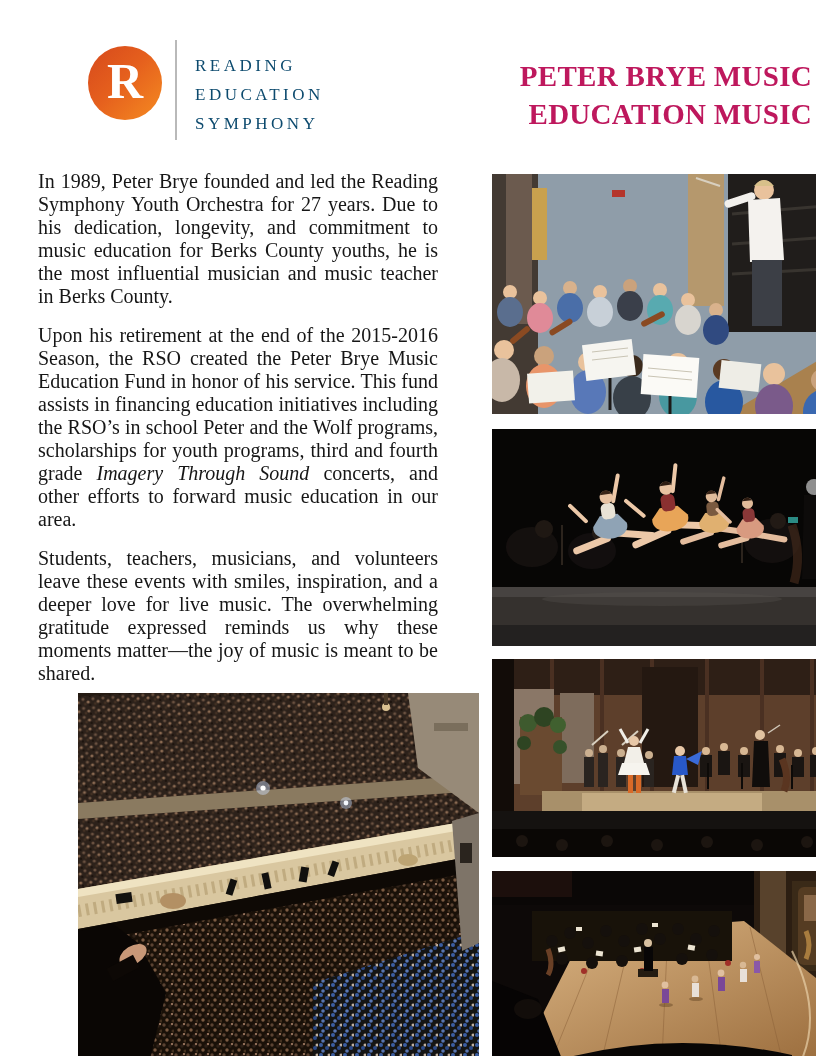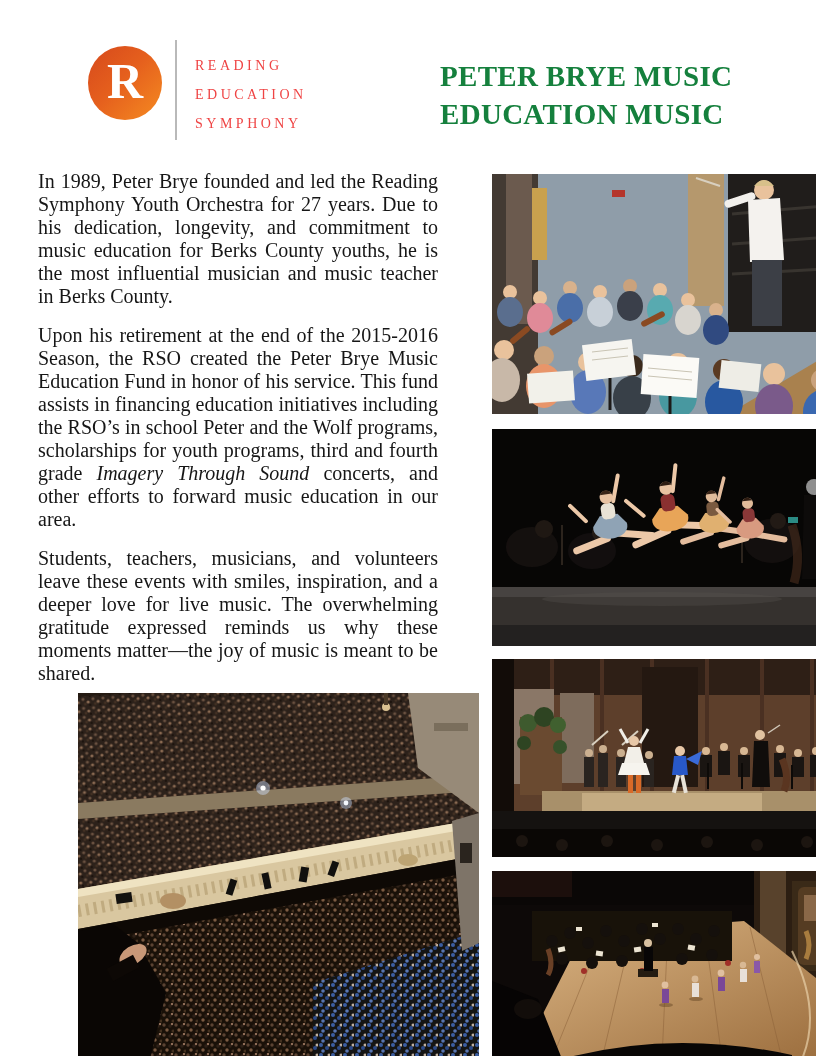--- a/index.html
+++ b/index.html
@@ -14,26 +14,26 @@
     background:linear-gradient(135deg,#d6491c 0%,#e55f1d 45%,#f58b21 100%);
     display:flex;align-items:center;justify-content:center;
   }
   .logo-letter{
     font-family:"Liberation Serif", serif;font-weight:bold;font-size:50px;color:#ffffff;
     line-height:1;transform:translateY(-2px);
   }
   .brand-divider{position:absolute;left:175px;top:40px;width:2px;height:100px;background:#b9b9b9;}
   .brand-name{
     position:absolute;left:195px;top:51px;
-    font-size:14px;letter-spacing:3.5px;line-height:29px;color:#ef4444;
+    font-size:17px;letter-spacing:3.5px;line-height:29px;color:#0c4a6e;
   }
   .brand-name div{white-space:nowrap;}
   .doc-title{
-    position:absolute;left:440px;top:57px;width:372px;text-align:left;
-    font-weight:bold;font-size:29px;line-height:38px;letter-spacing:.3px;color:#15803d;
+    position:absolute;left:440px;top:57px;width:372px;text-align:right;
+    font-weight:bold;font-size:29px;line-height:38px;letter-spacing:.3px;color:#be185d;
   }
   
   .para{
     position:absolute;left:38px;width:400px;text-align:justify;
     font-size:20px;line-height:23px;color:#161616;
   }
   .para.p1{top:150px;}
   .para.p2{top:304px;}
   .para.p3{top:527px;}
   .italic{font-style:italic;}

